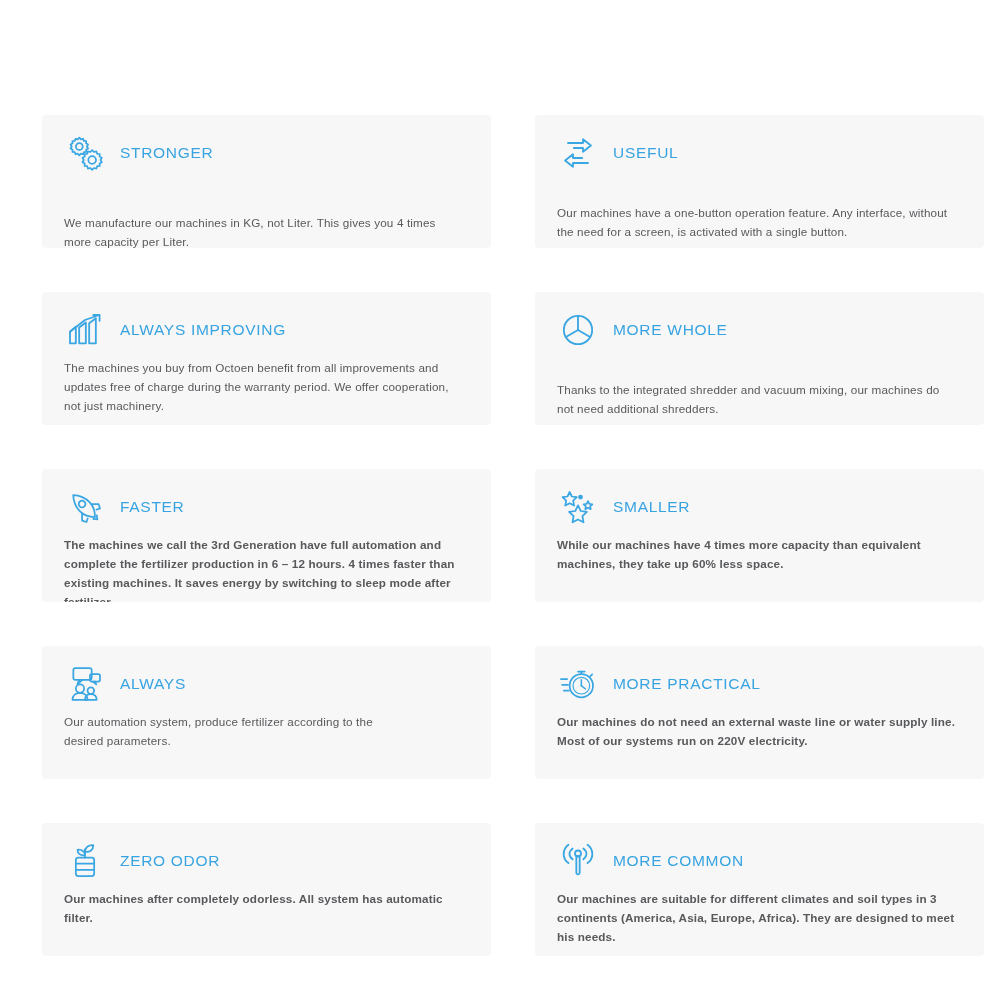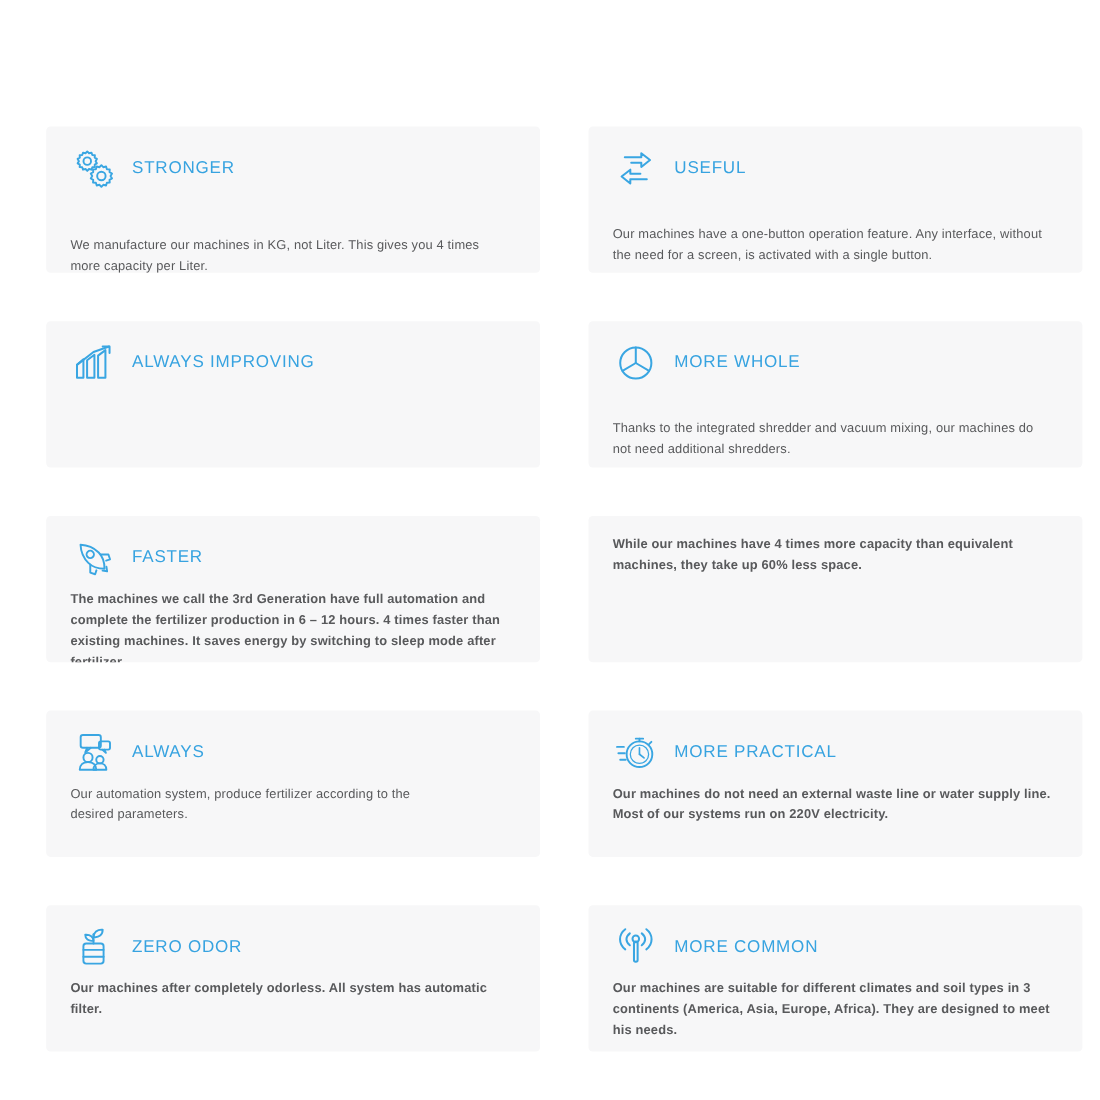--- a/index.html
+++ b/index.html
@@ -130,20 +130,21 @@
           <svg viewBox="0 0 48 48" fill="none" stroke="#3aa6e2" stroke-width="2.2" stroke-linecap="round" stroke-linejoin="round">
             <path d="M6 40 V26 L13 20 V40 Z"></path>
             <path d="M17 40 V21 L25 15 V40 Z"></path>
             <path d="M29 40 V16 L37 10 V40 Z"></path>
             <path d="M6 26 L24 12 L41 6"></path>
             <path d="M34 6 H41.5 V13"></path>
           </svg>
         </span>
         <span class="card-title">ALWAYS IMPROVING</span>
       </div>
+      <div class="card-text w-395">The machines you buy from Octoen benefit from all improvements and updates free of charge during the warranty period. We offer cooperation, not just machinery.</div>
     </div>
 
     <div class="feature-card">
       <div class="card-head">
         <span class="card-icon">
           <svg viewBox="0 0 48 48" fill="none" stroke="#3aa6e2" stroke-width="2.2" stroke-linecap="round" stroke-linejoin="round">
             <circle cx="24" cy="24" r="17"></circle>
             <path d="M24 24 L24 7"></path>
             <path d="M24 24 L9.5 32.5"></path>
             <path d="M24 24 L38.5 32.5"></path>
@@ -166,20 +167,31 @@
               <path d="M21 41 L24 45 L27 41"></path>
             </g>
           </svg>
         </span>
         <span class="card-title">FASTER</span>
       </div>
       <div class="card-text w-405">The machines we call the 3rd Generation have full automation and complete the fertilizer production in 6 – 12 hours. 4 times faster than existing machines. It saves energy by switching to sleep mode after fertilizer.</div>
     </div>
 
     <div class="feature-card">
+      <div class="card-head">
+        <span class="card-icon">
+          <svg viewBox="0 0 48 48" fill="none" stroke="#3aa6e2" stroke-width="2.1" stroke-linecap="round" stroke-linejoin="round">
+            <path d="M14 6 L16.6 11.4 L22.5 12.2 L18.2 16.4 L19.3 22.3 L14 19.5 L8.7 22.3 L9.8 16.4 L5.5 12.2 L11.4 11.4 Z"></path>
+            <path d="M24 22 L27.3 28.8 L34.7 29.8 L29.3 35 L30.6 42.4 L24 38.9 L17.4 42.4 L18.7 35 L13.3 29.8 L20.7 28.8 Z"></path>
+            <path d="M36 17 L37.6 20.2 L41.2 20.7 L38.6 23.2 L39.2 26.7 L36 25 L32.8 26.7 L33.4 23.2 L30.8 20.7 L34.4 20.2 Z"></path>
+            <circle cx="27" cy="12" r="1.8" fill="#3aa6e2"></circle>
+          </svg>
+        </span>
+        <span class="card-title">SMALLER</span>
+      </div>
       <div class="card-text w-405">While our machines have 4 times more capacity than equivalent machines, they take up 60% less space.</div>
     </div>
 
     <div class="feature-card">
       <div class="card-head">
         <span class="card-icon">
           <svg viewBox="0 0 48 48" fill="none" stroke="#3aa6e2" stroke-width="2.1" stroke-linecap="round" stroke-linejoin="round">
             <rect x="10" y="5" width="22" height="14" rx="2.5"></rect>
             <path d="M17 19 L15 24 L21 19"></path>
             <rect x="30" y="12" width="12" height="9" rx="2"></rect>

